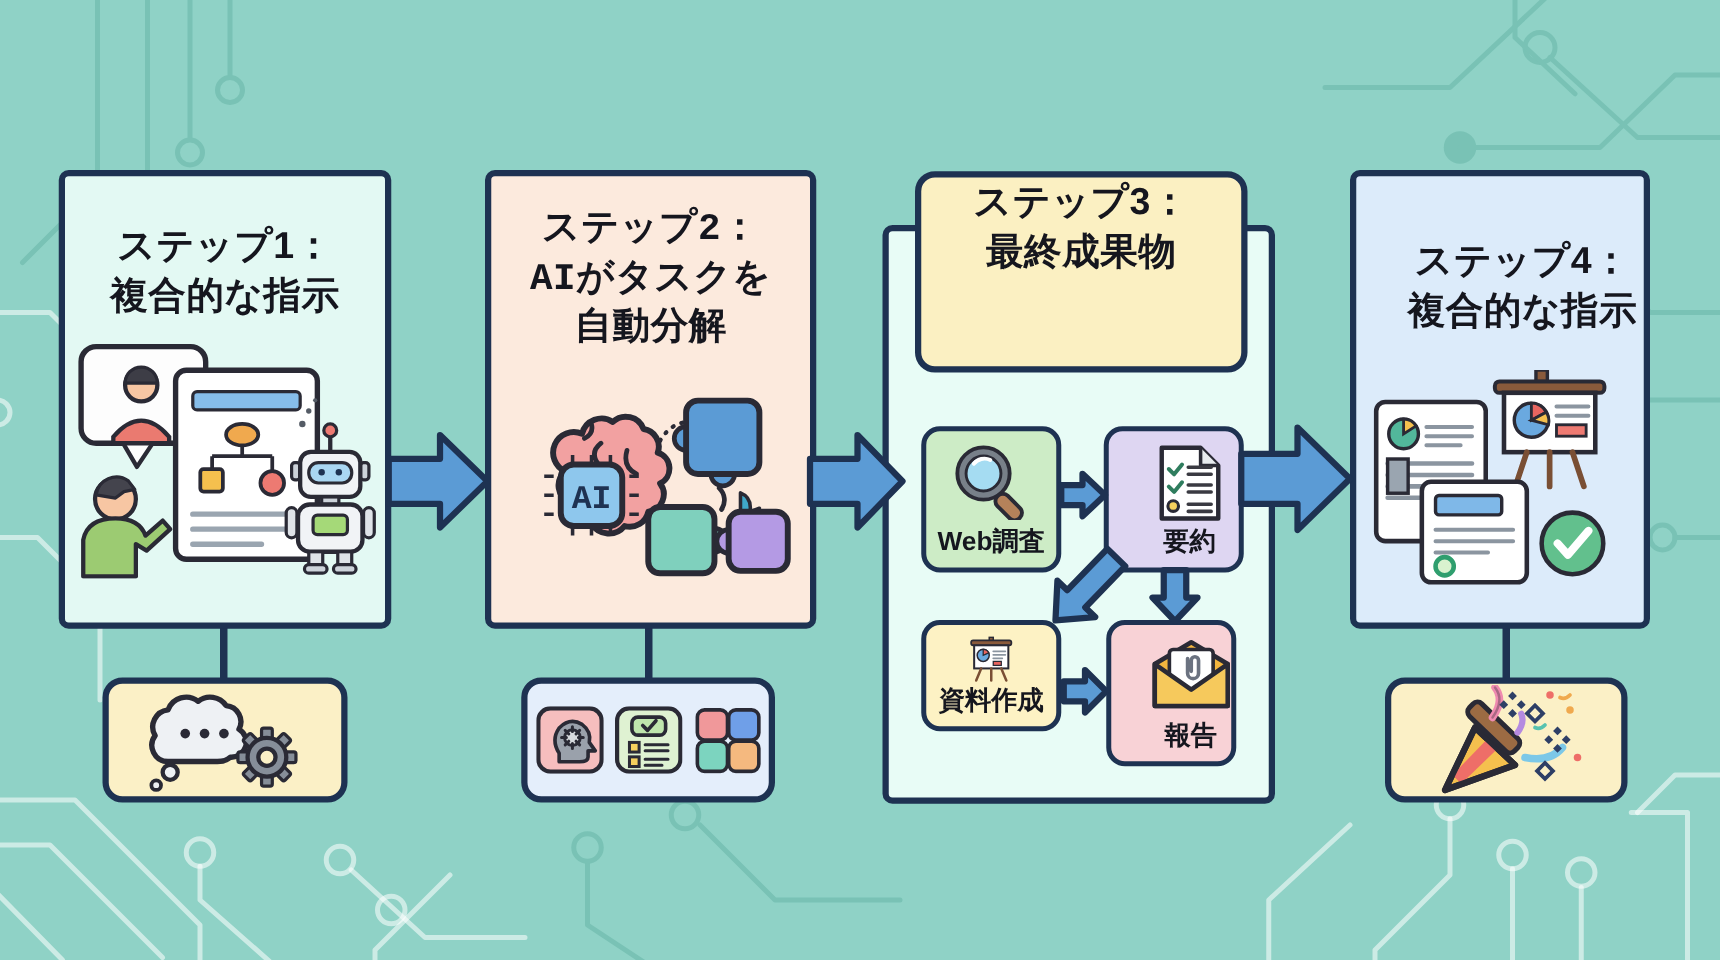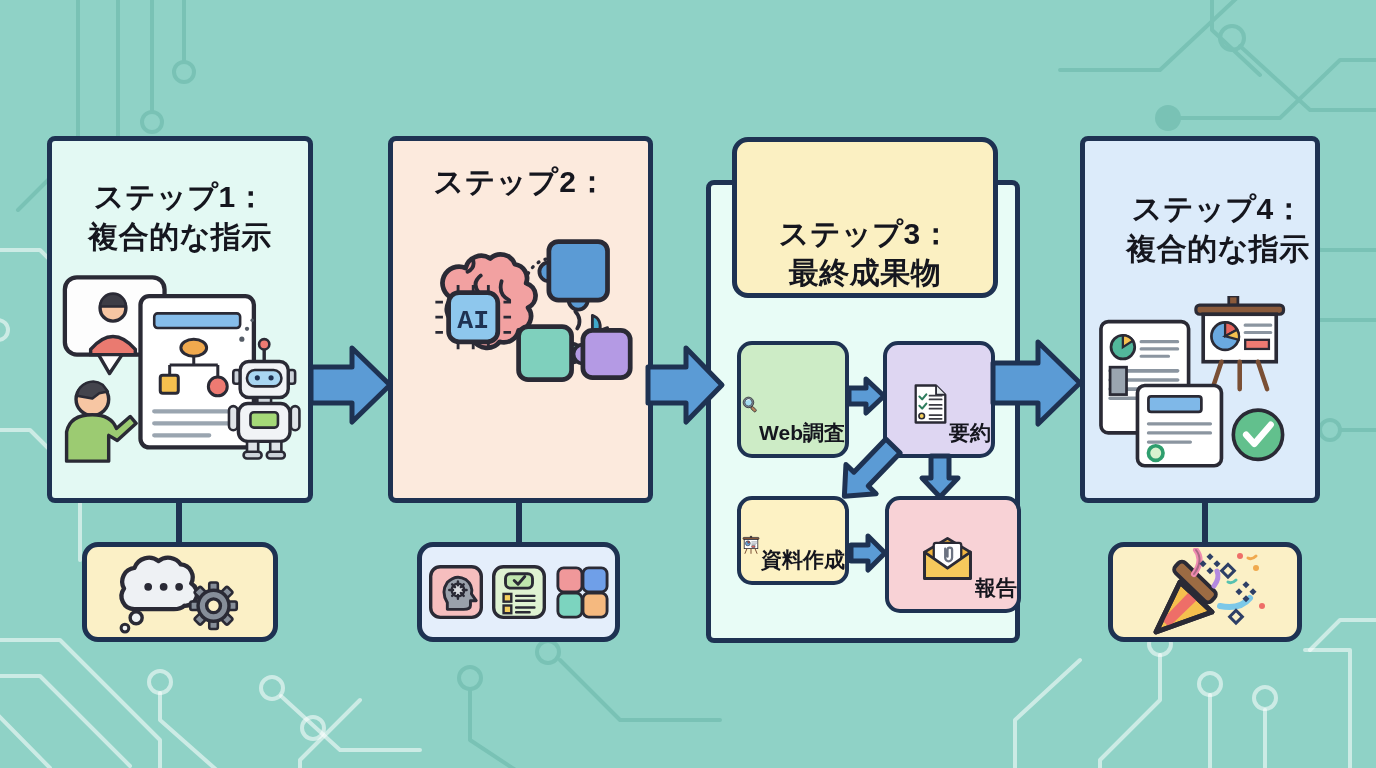--- a/index.html
+++ b/index.html
@@ -19,39 +19,39 @@
 
   .connector{stroke:#1e3252;stroke-width:6;}
 
   .arrow{fill:#5b9bd5;stroke:#1e3252;stroke-width:5;stroke-linejoin:round;}
 
   .box{position:absolute;box-sizing:border-box;border:5px solid #1e3252;border-radius:8px;
        display:flex;flex-direction:column;align-items:center;z-index:3;}
   .step1{left:47px;top:136px;width:266px;height:367px;background:#e3f9f3;}
   .step2{left:388px;top:136px;width:265px;height:367px;background:#fceadd;font-family:Liberation Mono, monospace;}
   .step3-panel{left:706px;top:180px;width:314px;height:463px;background:#e8fcf6;z-index:2;}
-  .step3-title{left:732px;top:137px;width:266px;height:161px;background:#fbf0c2;border-radius:16px;z-index:4;justify-content:flex-end;}
+  .step3-title{left:732px;top:137px;width:266px;height:161px;background:#fbf0c2;border-radius:16px;z-index:4;justify-content:flex-start;}
   .step4{left:1080px;top:136px;width:240px;height:367px;background:#dcebfa;}
 
   .step-title{margin:0;font-weight:bold;font-size:30px;line-height:1.32;color:#15161e;text-align:center;letter-spacing:0.5px;}
   .step-title span{display:block;}
   .step1 .step-title{margin-top:36px;}
   .step2 .step-title{margin-top:24px;}
   .step4 .step-title{margin-top:48px;margin-left:36px;}
 
   .main-icon{margin-top:16px;}
   .step2 .main-icon{margin-top:8px;}
   .step4 .main-icon{margin-top:28px;}
 
   .task-card{position:absolute;box-sizing:border-box;border:4px solid #1e3252;border-radius:15px;
-             display:flex;flex-direction:row;align-items:center;z-index:3;}
+             display:flex;flex-direction:column;align-items:center;z-index:3;}
   .task-web{left:737px;top:341px;width:112px;height:117px;background:#cdecc6;}
   .task-summary{left:883px;top:341px;width:112px;height:117px;background:#ded6f2;padding-left:25px;}
   .task-docs{left:737px;top:496px;width:112px;height:89px;background:#fdf2c4;}
-  .task-report{left:885px;top:496px;width:136px;height:117px;background:#f8d2d6;padding-left:31px;}
+  .task-report{left:885px;top:496px;width:104px;height:117px;background:#f8d2d6;padding-left:31px;}
   .task-label{font-weight:bold;font-size:21px;color:#15161e;margin-top:auto;margin-bottom:7px;white-space:nowrap;}
   .task-icon{margin-top:9px;}
 
   .note{position:absolute;box-sizing:border-box;border:5px solid #1e3252;border-radius:16px;
         display:flex;align-items:center;justify-content:center;z-index:3;}
   .note-a{left:82px;top:542px;width:196px;height:100px;background:#fbf0c6;}
   .note-b{left:417px;top:542px;width:203px;height:100px;background:#e4eefb;gap:9px;}
   .note-c{left:1108px;top:542px;width:194px;height:100px;background:#fbf0c6;}
 </style>
 </head>
@@ -161,20 +161,22 @@
       <rect x="220" y="197" width="13" height="14" fill="#dfe3e8" stroke="#2a2a35" stroke-width="3"></rect>
       <rect x="247" y="197" width="13" height="14" fill="#dfe3e8" stroke="#2a2a35" stroke-width="3"></rect>
       <rect x="216" y="209" width="21" height="8" rx="4" fill="#cdd3da" stroke="#2a2a35" stroke-width="3"></rect>
       <rect x="243" y="209" width="21" height="8" rx="4" fill="#cdd3da" stroke="#2a2a35" stroke-width="3"></rect>
     </svg>
   </section>
 
   <section class="box step2">
     <h2 class="step-title">
       <span>ステップ2：</span>
+      <span>AIがタスクを</span>
+      <span>自動分解</span>
     </h2>
     <svg class="main-icon" width="227" height="180" viewBox="0 0 240 190">
       <path d="M62,58 a17,17 0 0 1 26,-10 a16,16 0 0 1 26,6 a15,15 0 0 1 12,20 a14,14 0 0 1 2,26 a15,15 0 0 1 -10,24 a16,16 0 0 1 -20,12 a17,17 0 0 1 -28,-2 a16,16 0 0 1 -18,-18 a15,15 0 0 1 -4,-26 a14,14 0 0 1 14,-32 z" fill="#f2a1a1" stroke="#2a2a35" stroke-width="5" stroke-linejoin="round"></path>
       <path d="M78,66 q-10,8 -2,18 M60,92 q12,2 10,16 M100,72 q-4,14 8,20 M88,112 q-10,6 -6,16 M70,50 q2,8 -6,12" stroke="#2a2a35" stroke-width="4" fill="none" stroke-linecap="round"></path>
       <path d="M38,94 h-8 M38,110 h-8 M38,126 h-8 M102,94 h8 M102,110 h8 M102,126 h8 M54,84 v-8 M70,84 v-8 M86,84 v-8 M54,136 v8 M70,136 v8 M86,136 v8" stroke="#2a2a35" stroke-width="3" fill="none"></path>
       <rect x="44" y="84" width="52" height="52" rx="11" fill="#8ec7ed" stroke="#2a2a35" stroke-width="5"></rect>
       <text x="70" y="121" text-anchor="middle" font-size="28" font-weight="bold" fill="#1e3252">AI</text>
       <path d="M128,64 q8,-14 22,-16" stroke="#2a2a35" stroke-width="3.5" fill="none" stroke-dasharray="1 7" stroke-linecap="round"></path>
       <circle cx="150" cy="62" r="10" fill="#5b9bd5" stroke="#2a2a35" stroke-width="4"></circle>
       <circle cx="181" cy="92" r="10" fill="#5b9bd5" stroke="#2a2a35" stroke-width="4"></circle>

